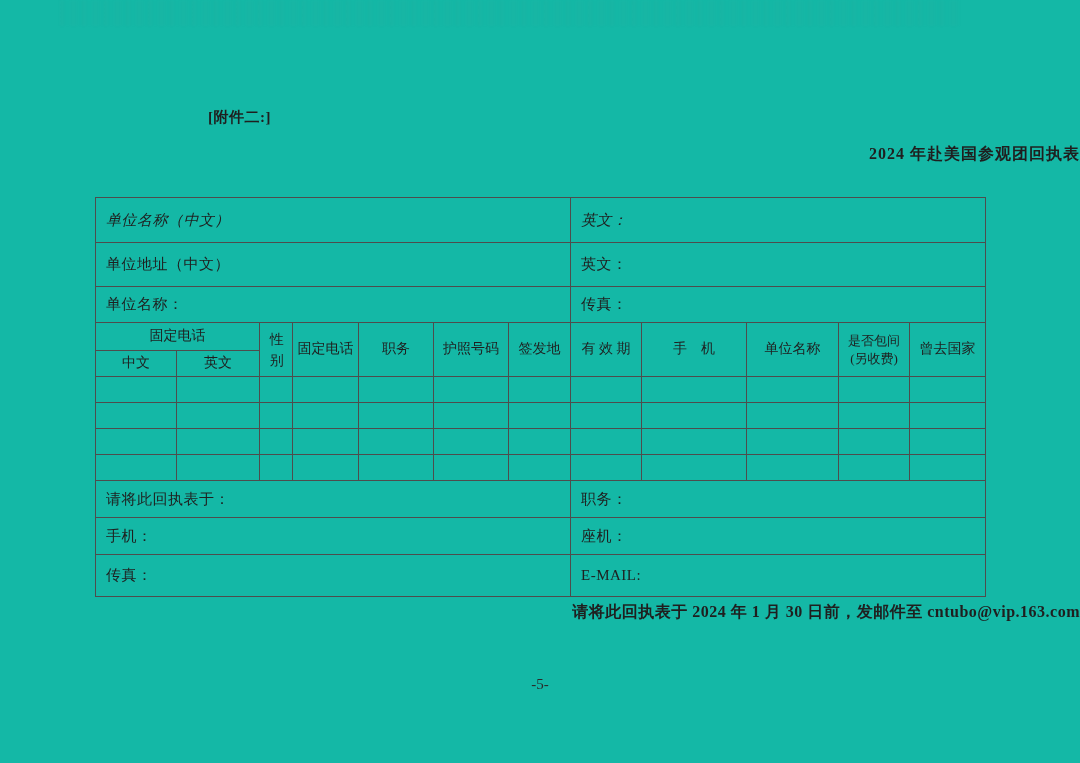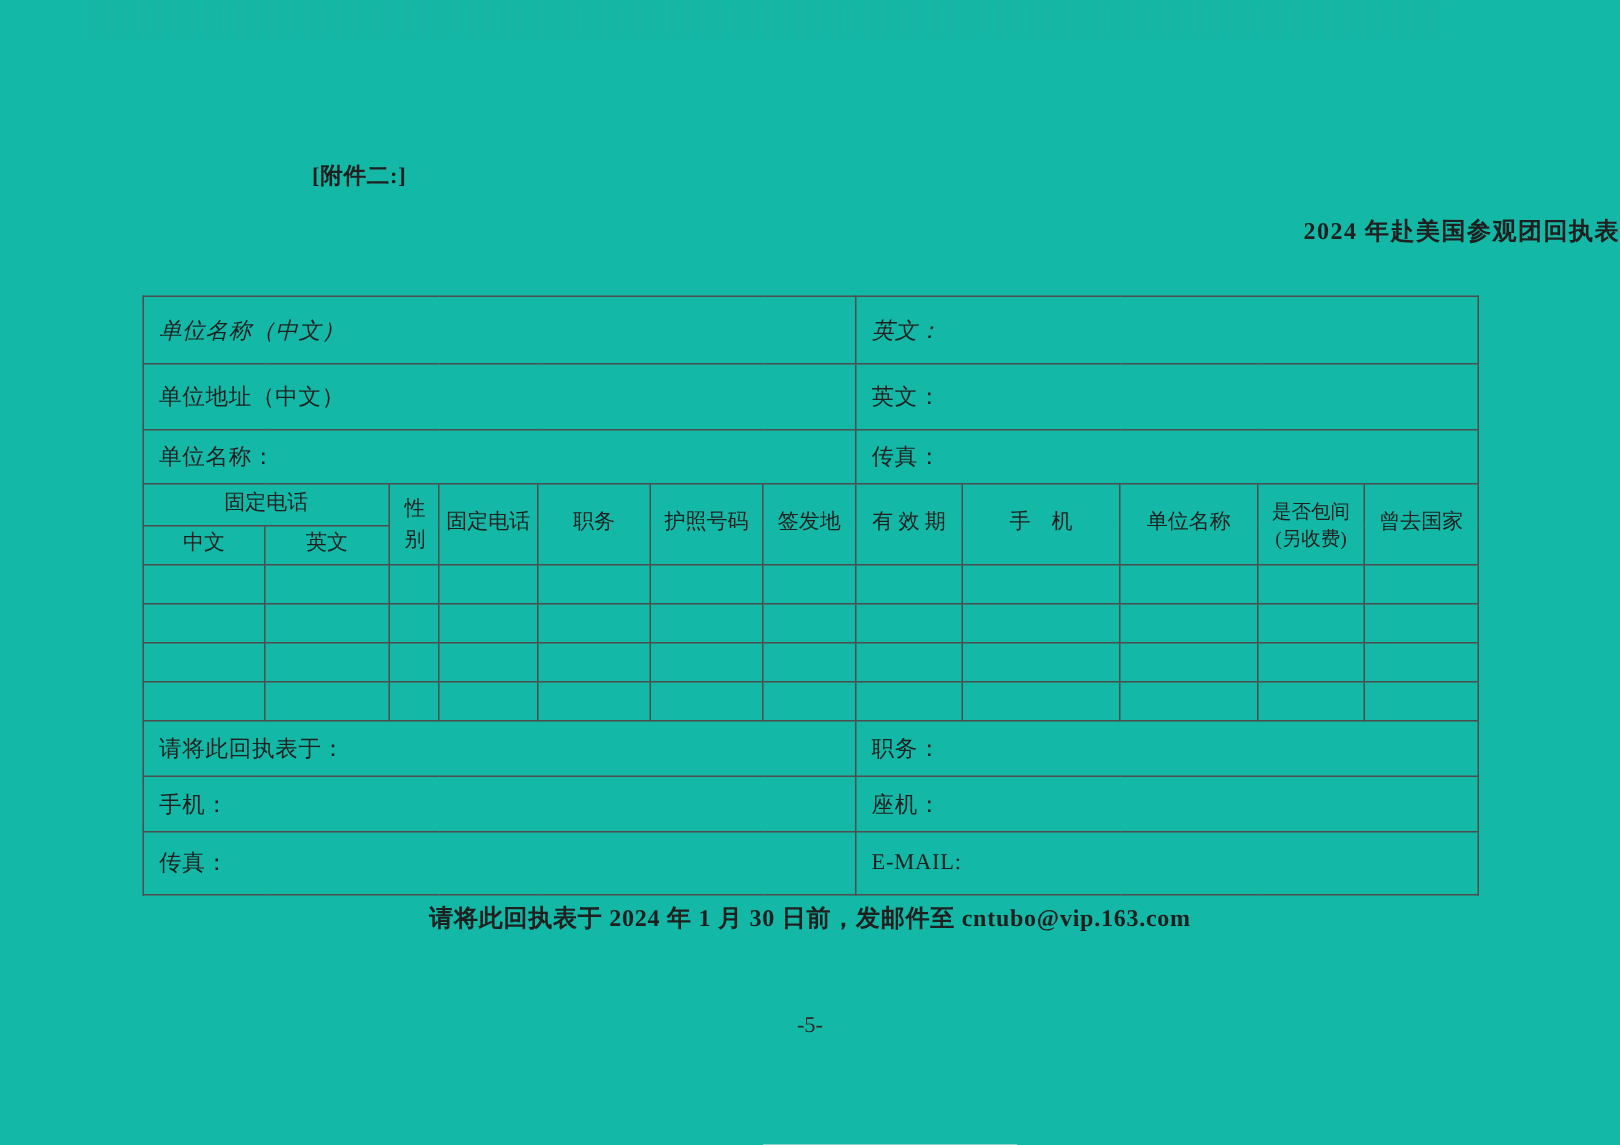--- a/index.html
+++ b/index.html
@@ -93,21 +93,21 @@
     width: 1.1em;
     word-break: break-all;
     line-height: 1.5;
     text-align: right;
   }
 
   .footer {
     position: absolute;
     left: 0; top: 602px;
     width: 1080px;
-    text-align: center;
+    text-align: right;
     font-size: 16px;
     font-weight: bold;
     letter-spacing: 0.5px;
   }
 
   .pagenum {
     position: absolute;
     left: 0; top: 676px;
     width: 1080px;
     text-align: center;

